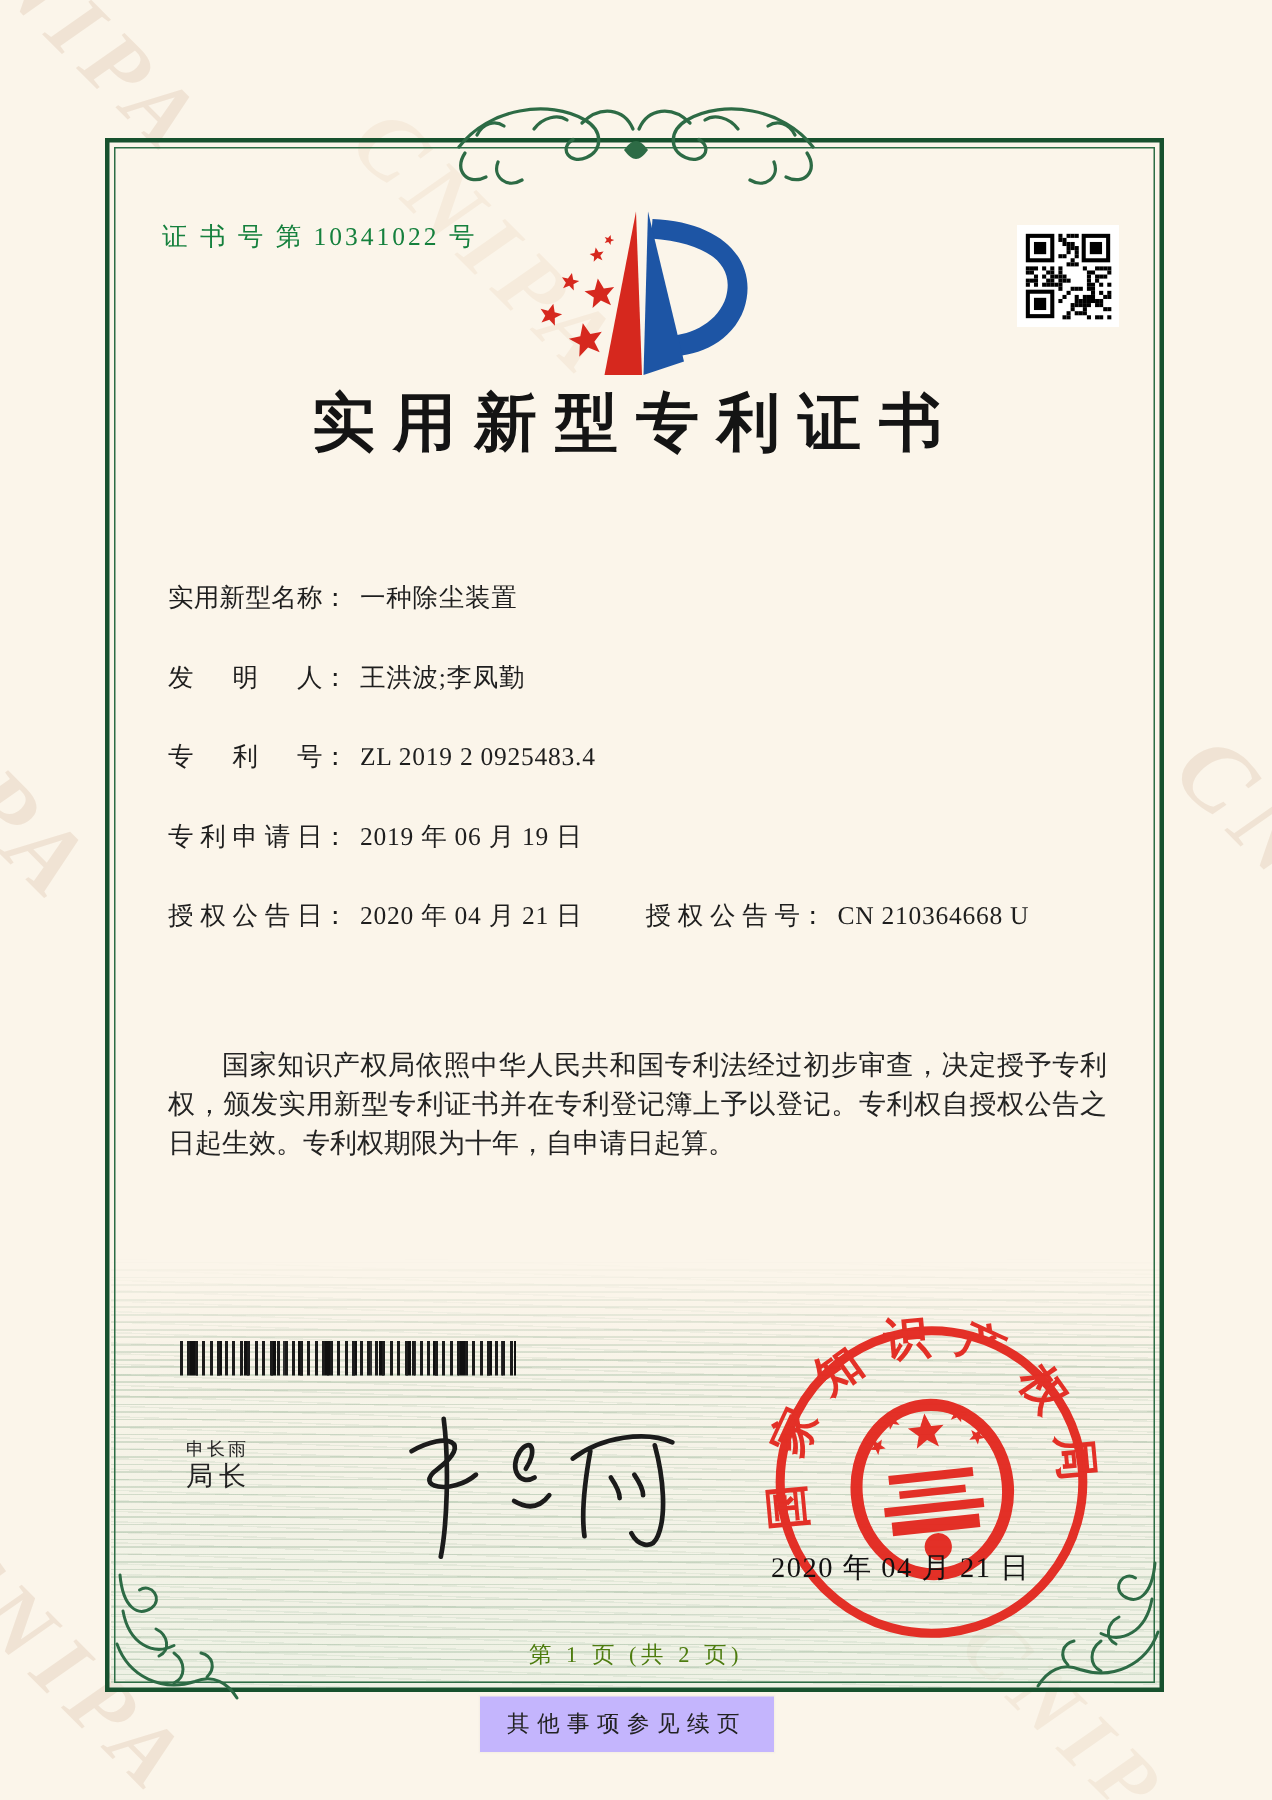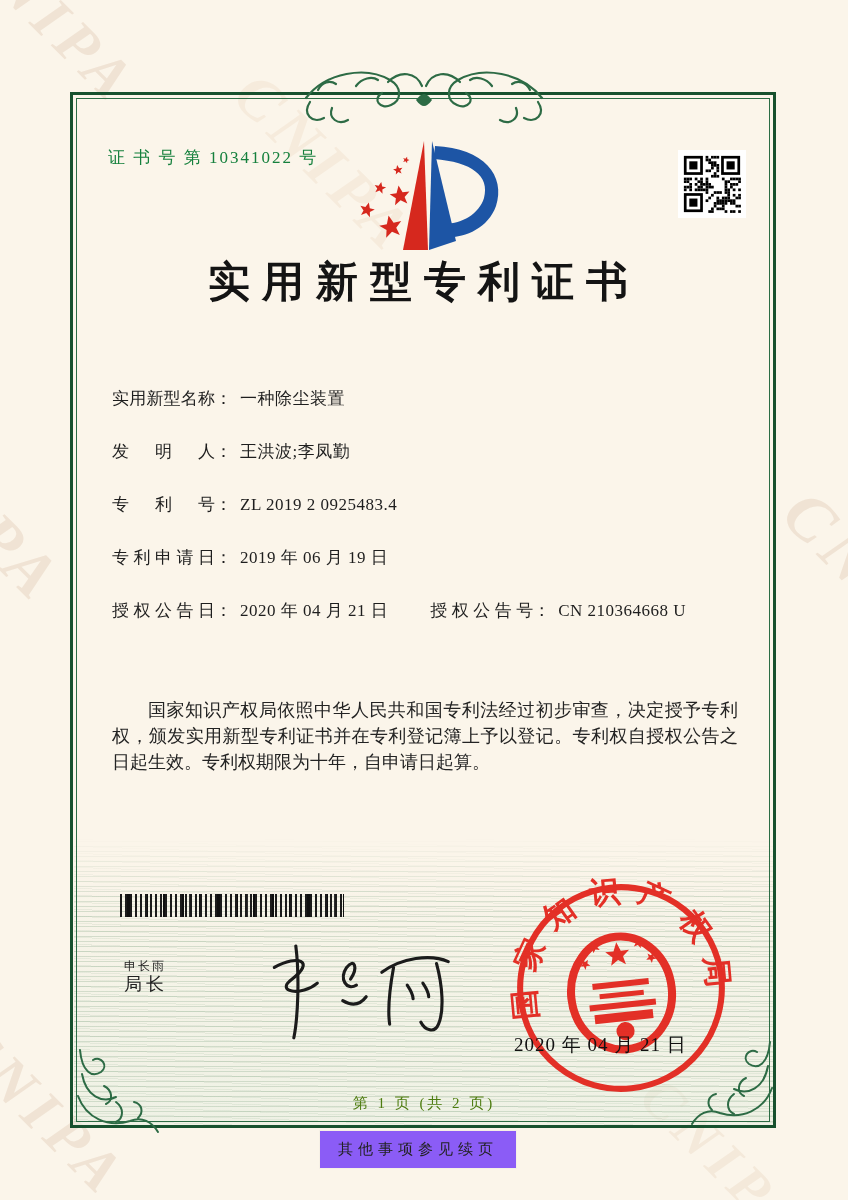--- a/index.html
+++ b/index.html
@@ -112,21 +112,21 @@
     font-size:19px;letter-spacing:1px;color:#111;white-space:nowrap;
   }
 
   
   .page-num{
     position:absolute;z-index:3;left:0;right:0;top:1094px;
     text-align:center;font-size:15px;letter-spacing:3px;color:#4d7c0f;
   }
   .footer-note{
     position:absolute;z-index:3;left:320px;top:1131px;
-    background:#8b5cf6;padding:9px 18px;
+    background:#c4b5fd;padding:9px 18px;
     font-size:15px;letter-spacing:5px;color:#222;
     box-shadow:0 0 0 1px rgba(0,0,0,.02);
   }
 </style>
 </head>
 <body>
 
 <div class="page">
 
   <div class="wm wm-1">CNIPA</div>

